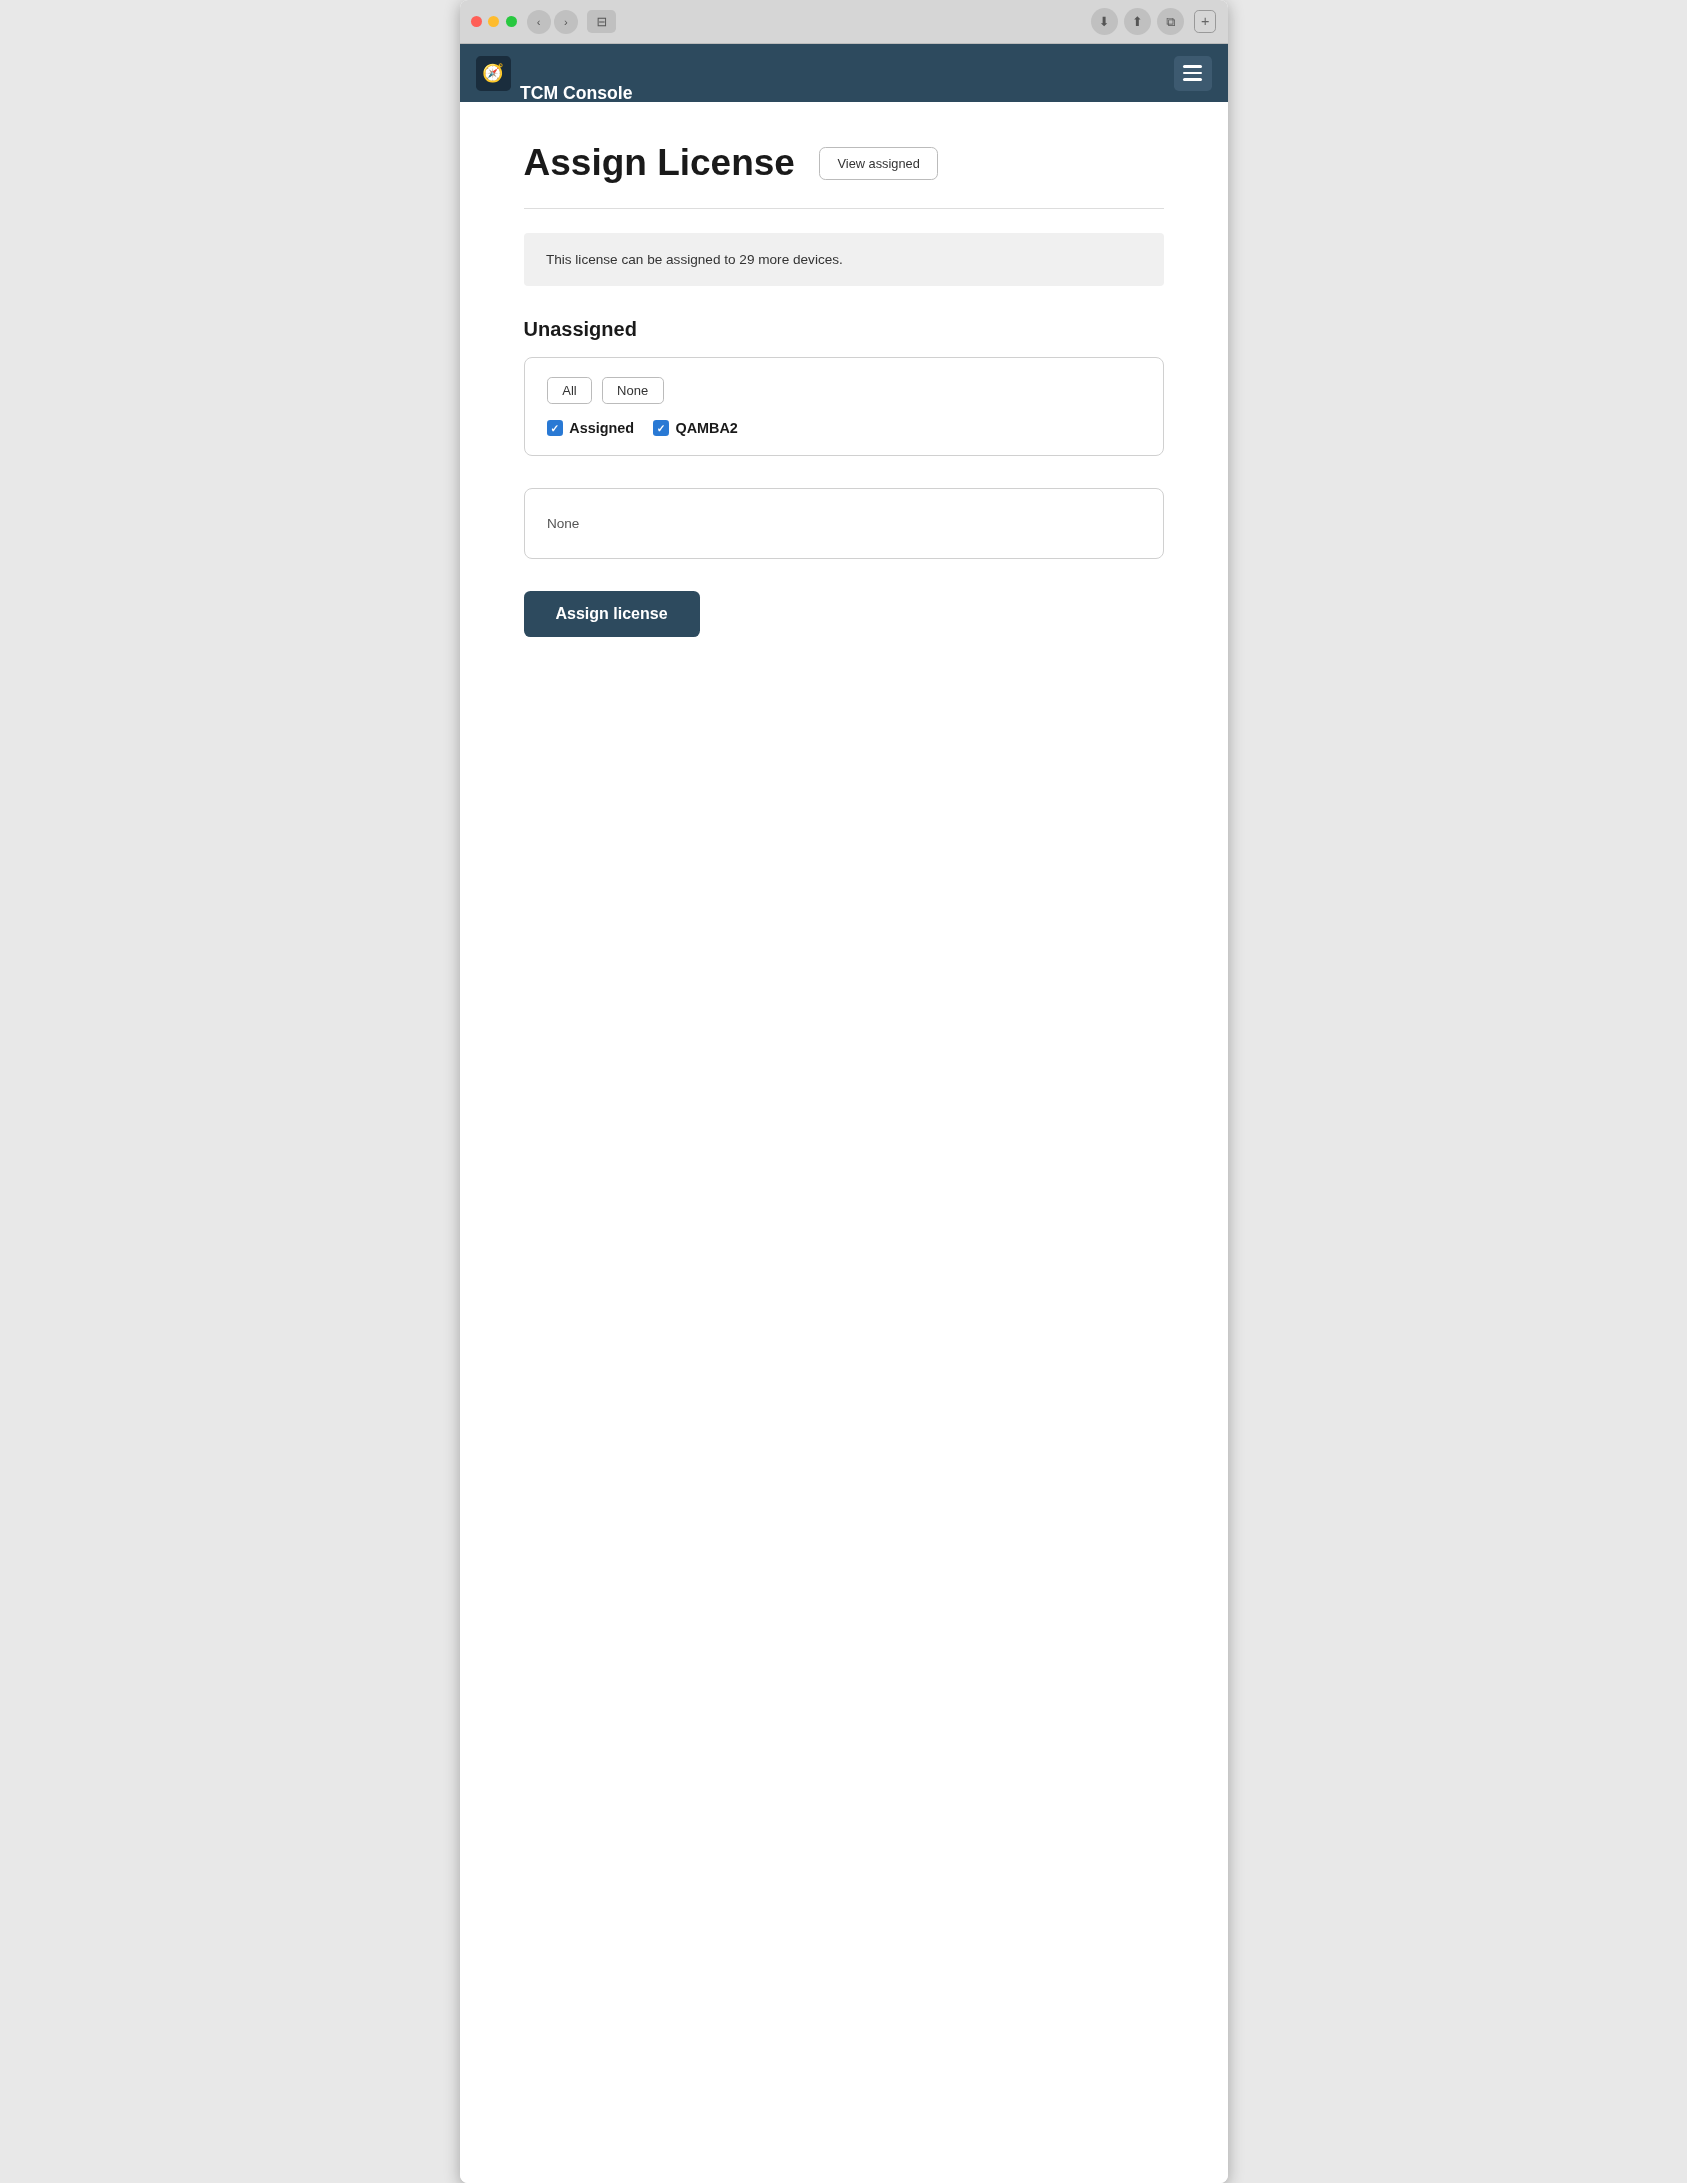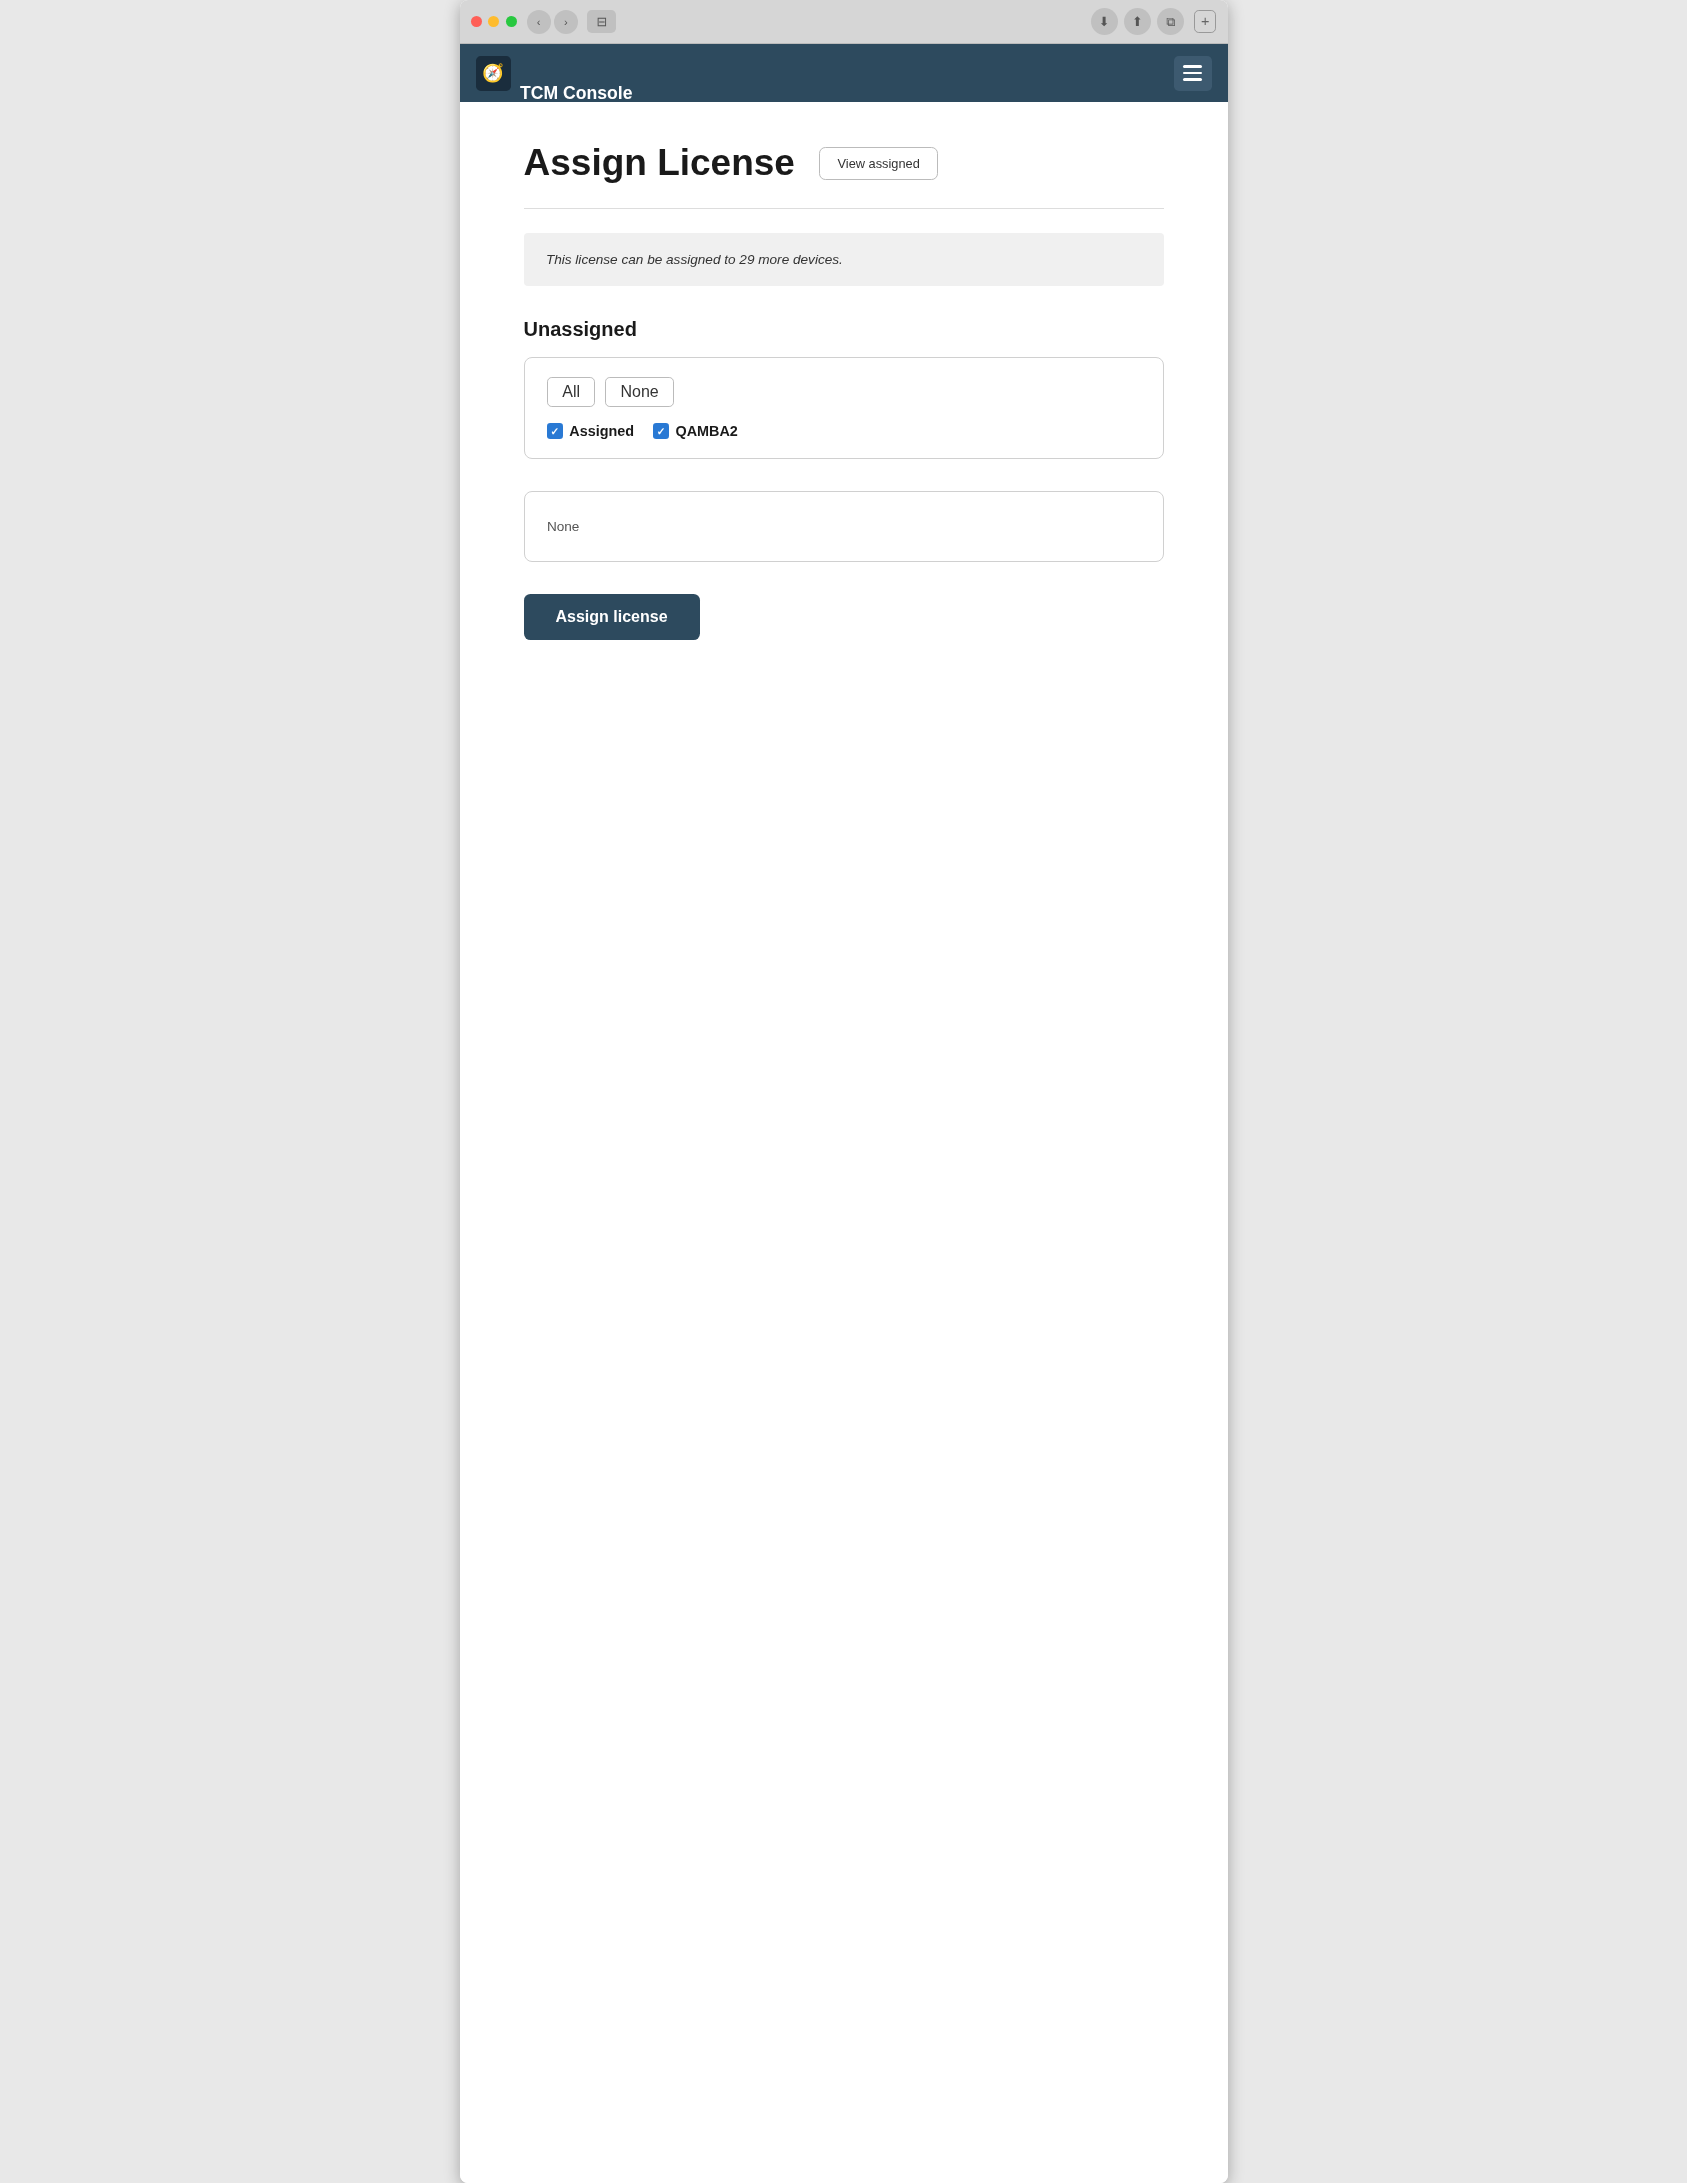--- a/index.html
+++ b/index.html
@@ -218,21 +218,20 @@
       border: none;
       border-top: 0.8px solid #ddd;
       margin-bottom: 24px;
     }
 
     .info-box {
       background: #f0f0f0;
       border-radius: 4px;
       padding: 19px 22.4px;
       margin-bottom: 32px;
-      font-style: italic;
     }
 
     .info-box-text {
       font-size: 13.6px;
       color: #333;
     }
 
     .section-title {
       font-size: 20px;
       font-weight: 700;
@@ -251,21 +250,21 @@
       display: flex;
       gap: 9.6px;
       margin-bottom: 16px;
     }
 
     .sel-btn {
       padding: 4.8px 14.4px;
       background: #fff;
       border: 1.2px solid #bbb;
       border-radius: 4.8px;
-      font-size: 16px;
+      font-size: 13px;
       color: #333;
       cursor: pointer;
     }
 
     .devices-list {
       display: flex;
       align-items: center;
       gap: 19px;
       flex-wrap: wrap;
     }

